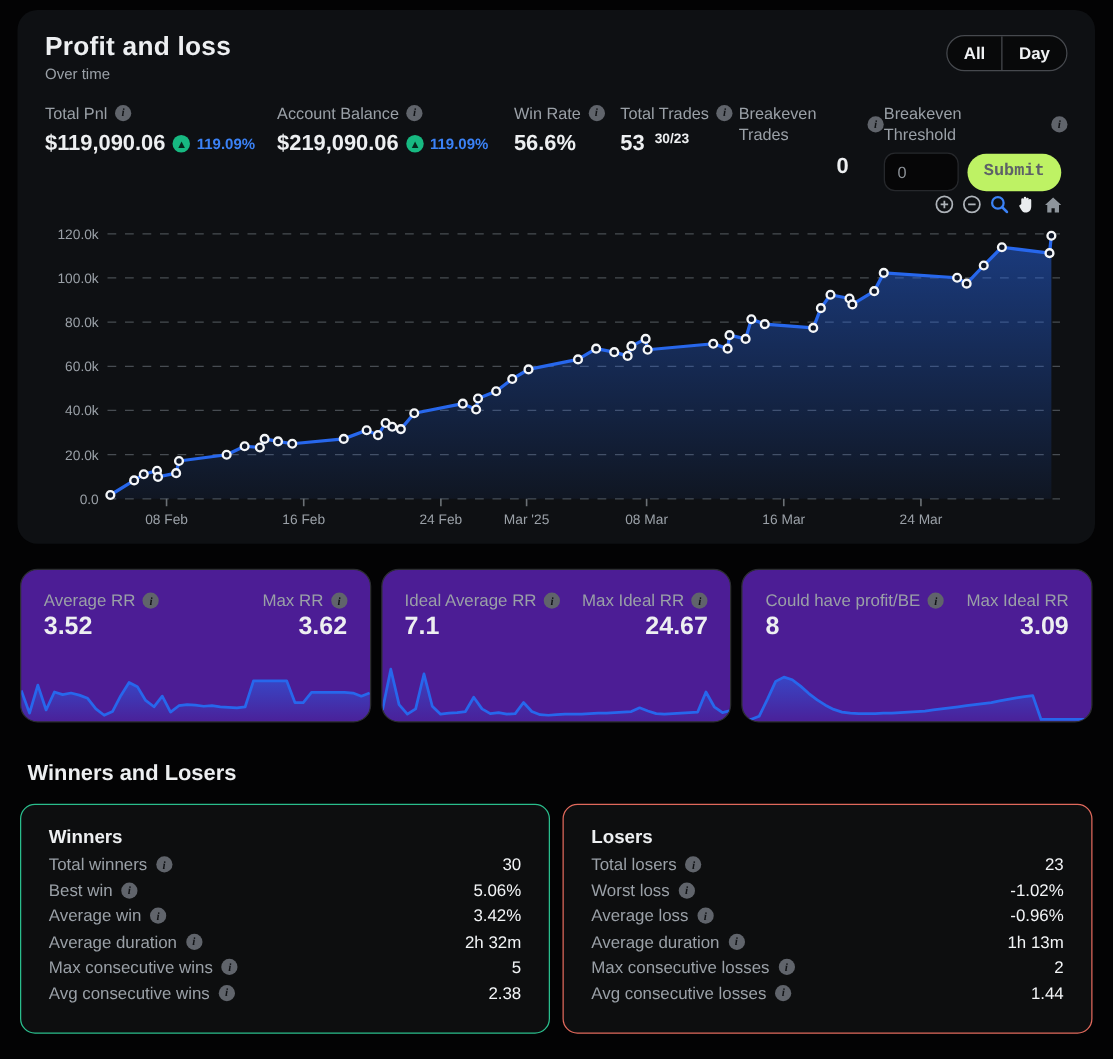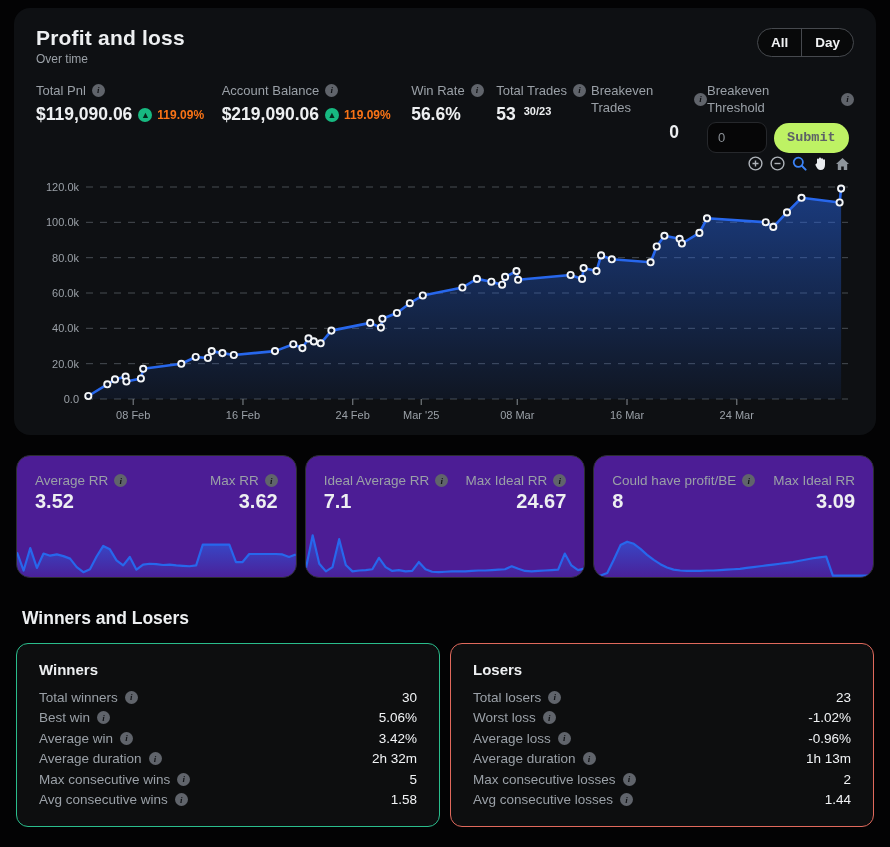--- a/index.html
+++ b/index.html
@@ -38,21 +38,21 @@
   .info {
     width:13px; height:13px; border-radius:50%; background:#60646b; color:#101215;
     font-size:9px; font-weight:700; display:inline-flex; align-items:center; justify-content:center;
     font-family:"Liberation Serif", serif; font-style:italic; flex:0 0 auto; cursor:pointer;
   }
   .chg { display:flex; align-items:center; gap:5px; }
   .chg .arrow {
     width:14px; height:14px; border-radius:50%; background:#17b981; color:#06281c;
     display:inline-flex; align-items:center; justify-content:center; font-size:9px; font-weight:700;
   }
-  .chg .pct { font-size:12px; font-weight:700; color:#f97316; }
+  .chg .pct { font-size:12px; font-weight:700; color:#3b82f6; }
   .lbl2 { font-size:13px; color:#9aa0a7; line-height:17px; width:78px; }
   .lblrow { display:flex; align-items:center; justify-content:space-between; }
   .be-val { font-size:17.5px; font-weight:700; margin-top:6px; text-align:right; padding-right:28px; }
   .th-row { display:flex; gap:7px; margin-top:6px; align-items:center; }
   .th-input {
     width:60px; height:31px; background:#060607; border:1px solid #26282c; border-radius:9px;
     color:#8b9096; font-size:13px; padding:0 10px; font-family:inherit; outline:none;
   }
   .submit-btn {
     height:30px; padding:0 13px; border:none; border-radius:15px; background:#bef264;
@@ -78,21 +78,21 @@
   .rr-card svg.spark { position:absolute; left:0; right:0; bottom:0; width:100%; height:48px; display:block; }
 
   
   .wl-title { font-size:17.5px; font-weight:700; margin:30px 0 0 8px; }
   .wl-row { display:flex; gap:10px; margin:14px 2px 0 2px; }
   .wl-card { width:425px; height:184px; background:#0d0e0f; border-radius:12px; padding:17px 22px; }
   .wl-card.win { border:1px solid #2abd8c; }
   .wl-card.lose { border:1px solid #e0695c; }
   .wl-card h3 { font-size:15px; font-weight:700; margin-bottom:6px; }
   .wl-grid { }
-  .wl-line { display:flex; justify-content:space-between; align-items:flex-end; height:20.5px; }
+  .wl-line { display:flex; justify-content:space-between; align-items:flex-start; height:20.5px; }
   .wl-line .l { font-size:13.5px; color:#9aa0a7; display:flex; align-items:center; gap:7px; }
   .wl-line .v { font-size:13.5px; font-weight:400; color:#f2f4f6; }
 
   text.ylab, text.xlab { fill:#9aa0a7; font-family:"Liberation Sans",sans-serif; font-size:11px; }
 </style>
 </head>
 <body>
 
 <div class="page">
 
@@ -416,21 +416,21 @@
               <span>Max consecutive wins</span>
               <span class="info">i</span>
             </span>
            <span class="v">5</span>
          </div>
           <div class="wl-line">
            <span class="l">
               <span>Avg consecutive wins</span>
               <span class="info">i</span>
             </span>
-           <span class="v">1.58</span>
+           <span class="v">2.38</span>
          </div>
         </div>
     </div>
     <div class="wl-card lose">
       <h3>Losers</h3>
       <div class="wl-grid" id="losers-rows">
           <div class="wl-line">
            <span class="l">
               <span>Total losers</span>
               <span class="info">i</span>

